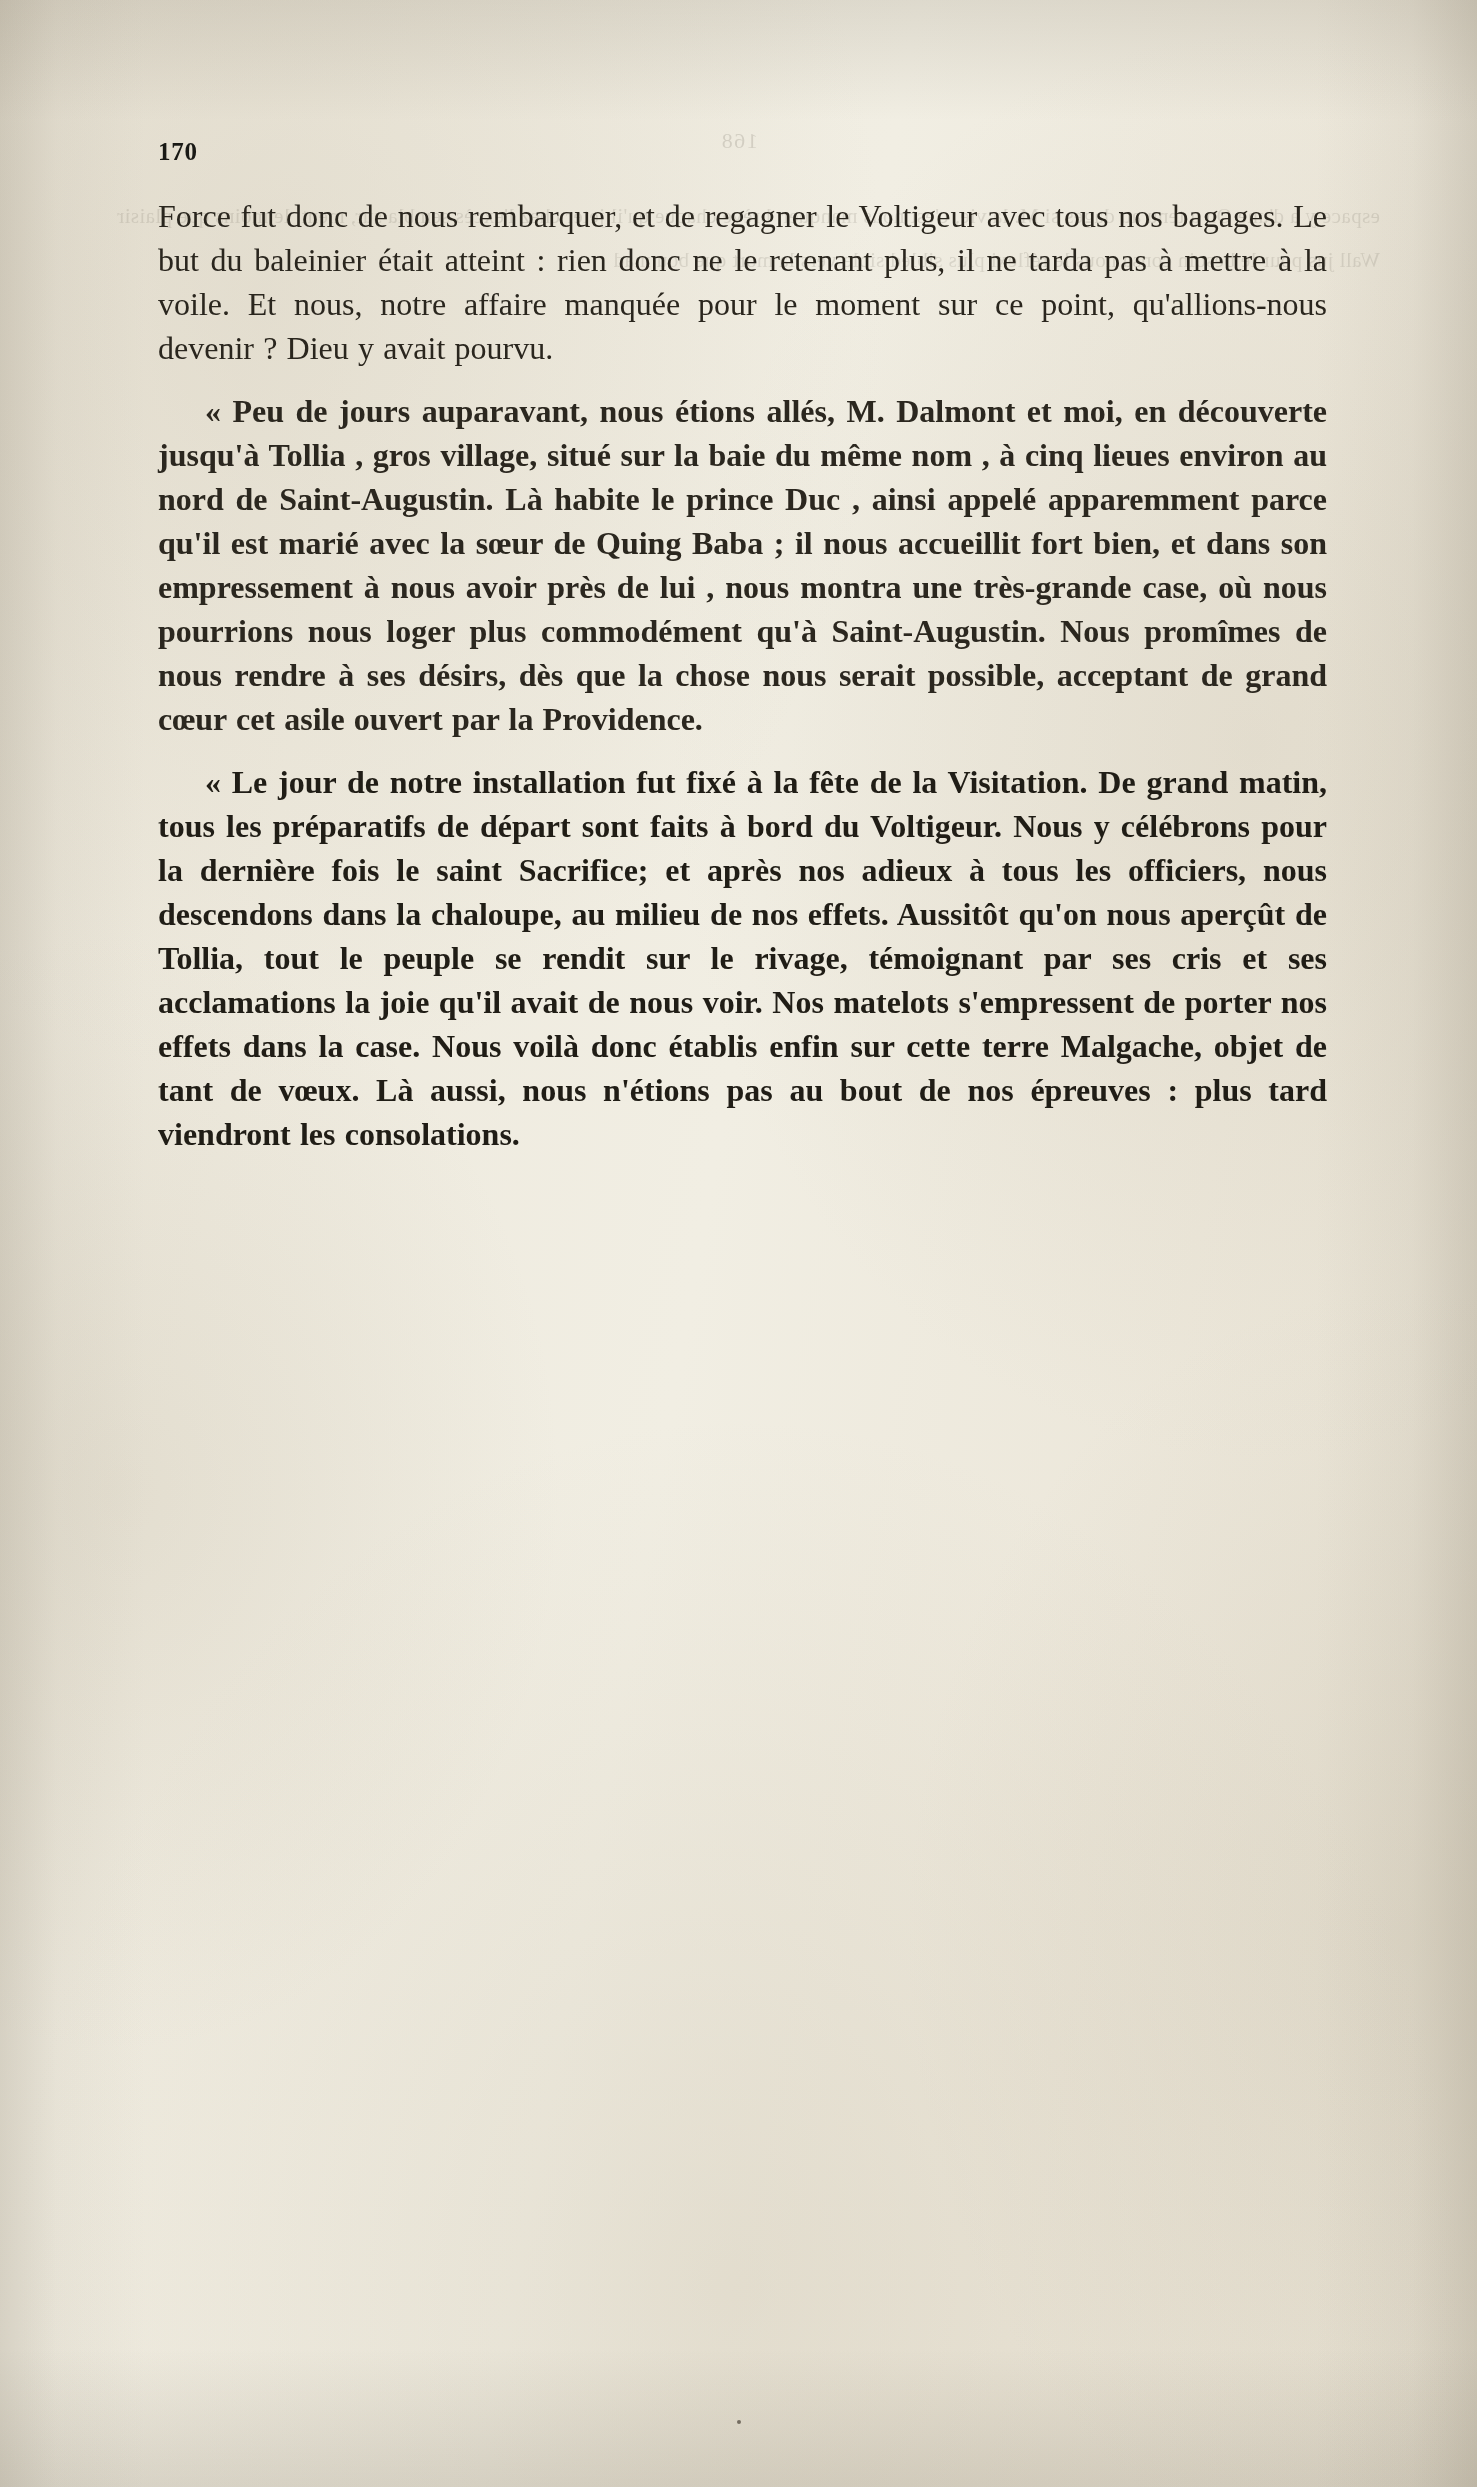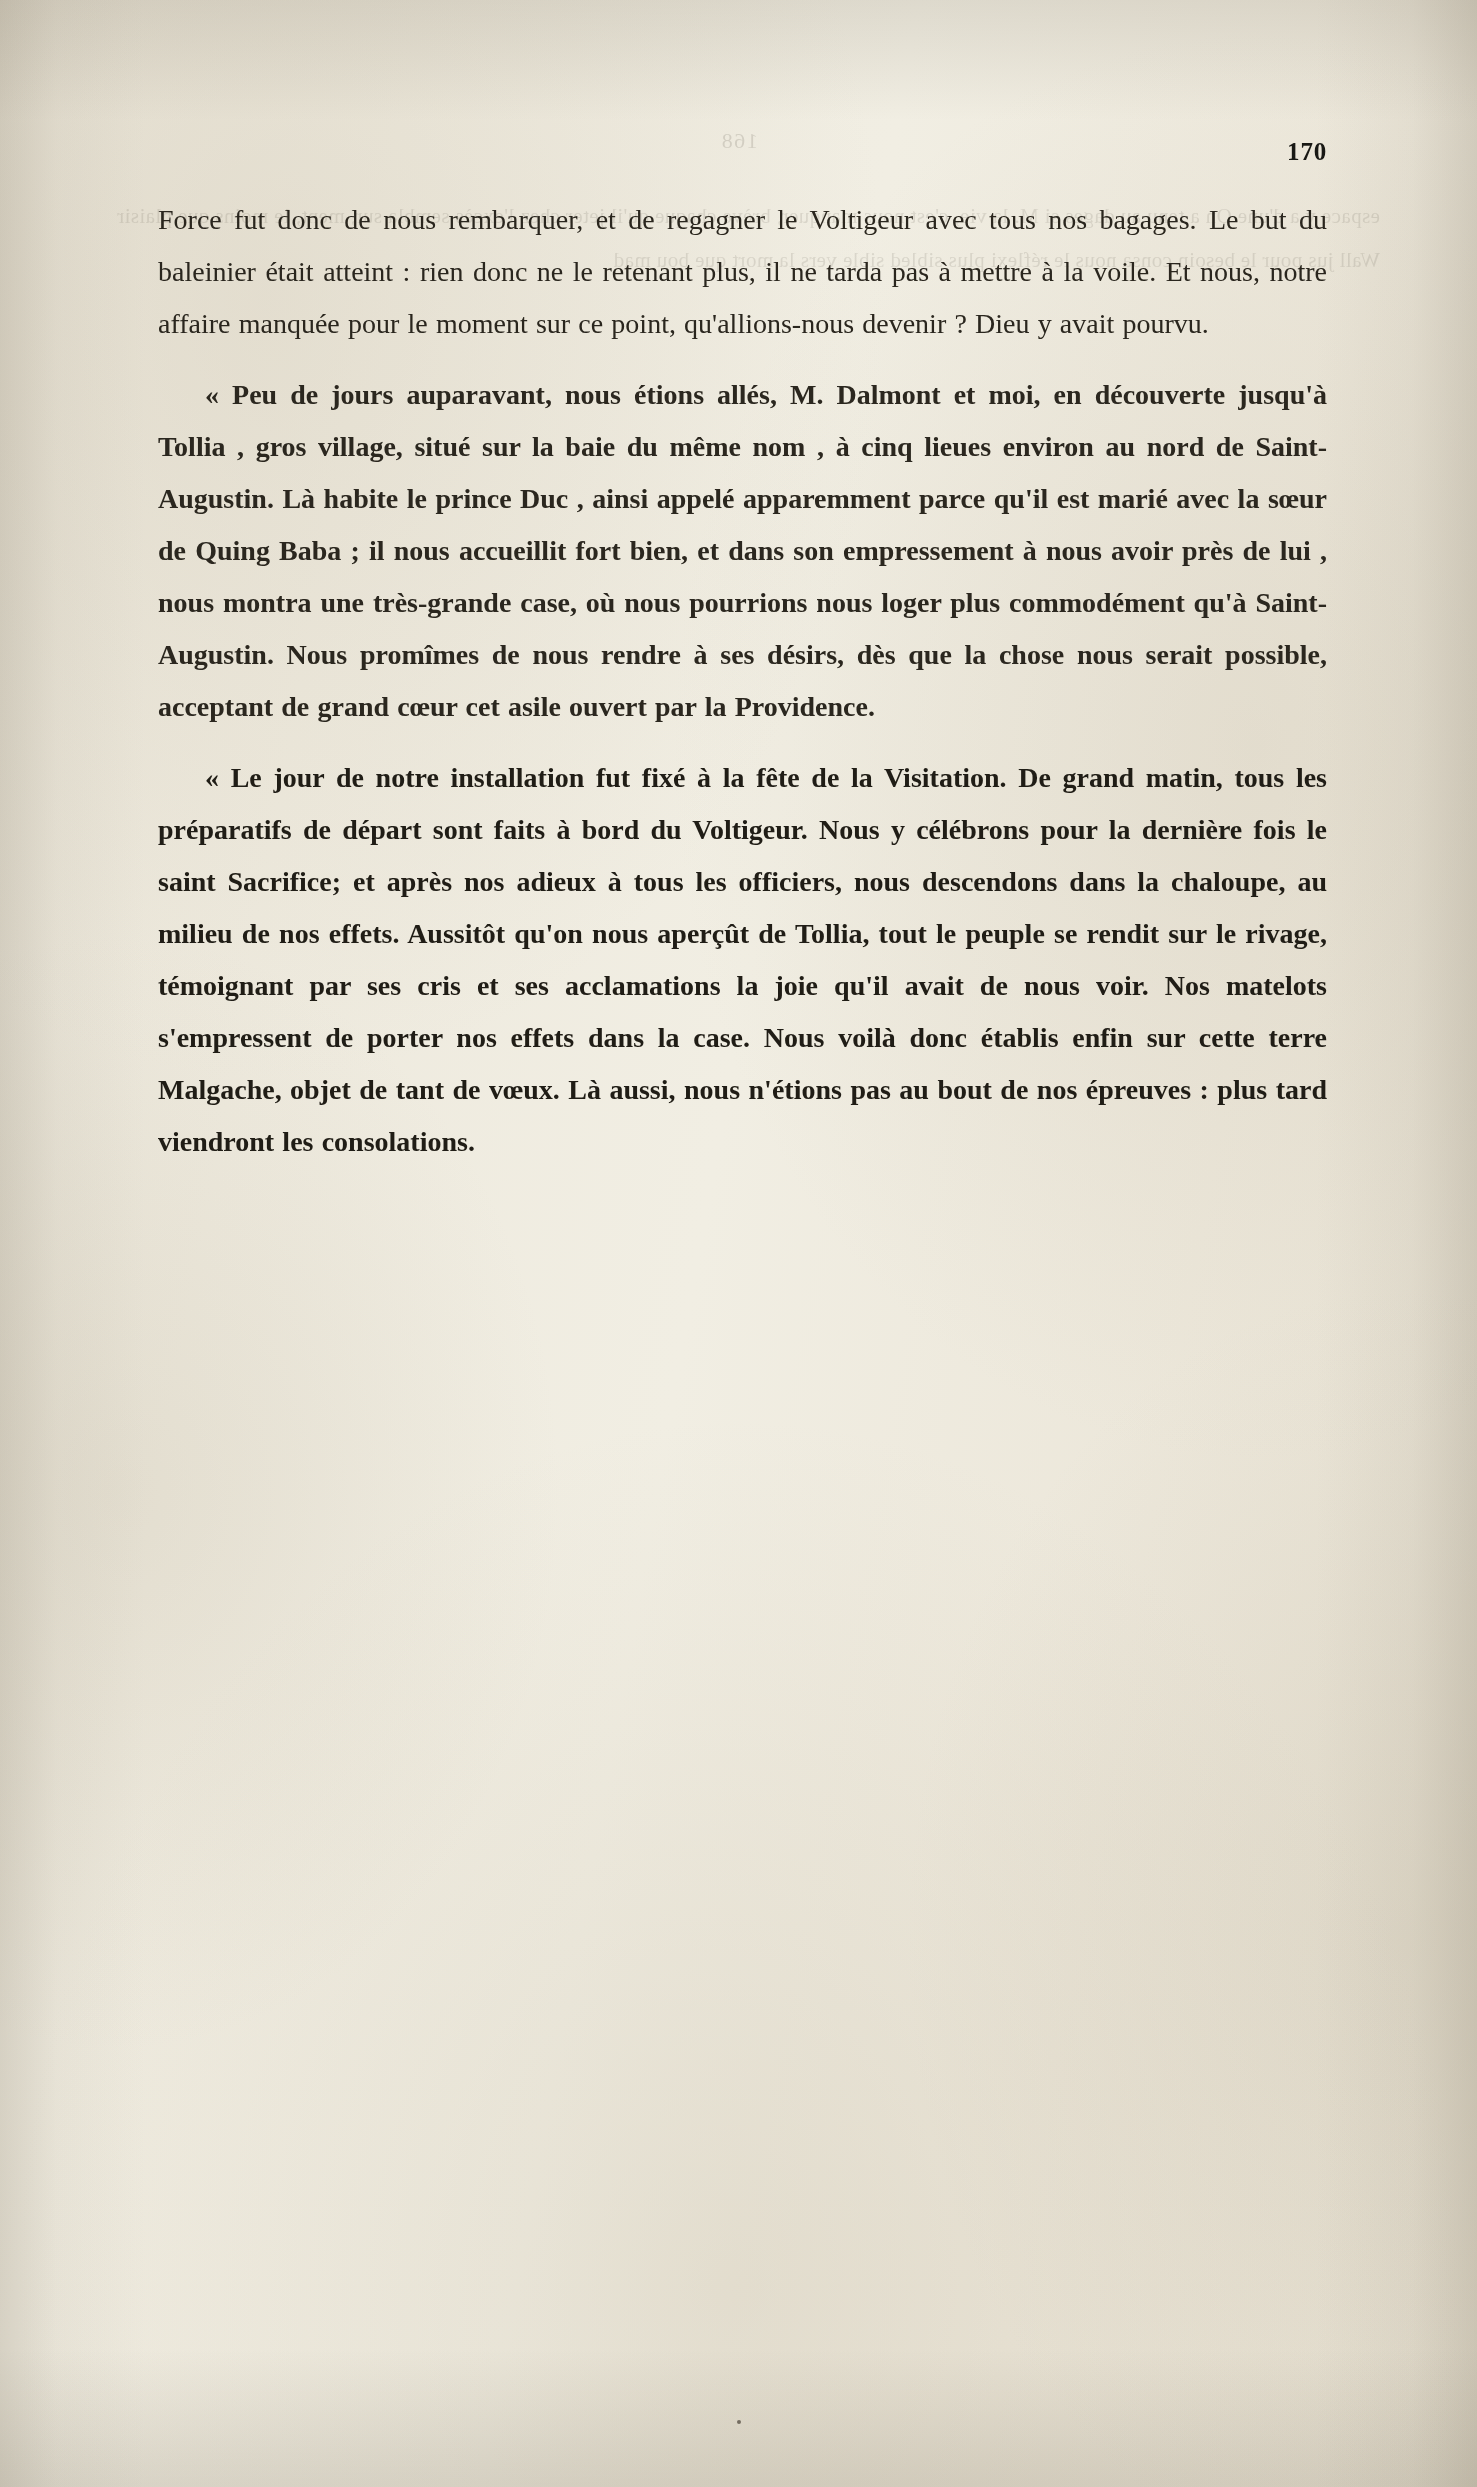--- a/index.html
+++ b/index.html
@@ -60,43 +60,43 @@
     position: absolute;
     left: 0;
     right: 0;
     top: 0;
     bottom: 0;
     padding: 138px 150px 97px 158px;
     box-sizing: border-box;
   }
 
   .folio {
-    text-align: right;
+    text-align: left;
     font-size: 25px;
     font-weight: bold;
     letter-spacing: 0.8px;
     margin-bottom: 27.5px;
     color: #191915;
     font-family: "Liberation Serif", serif;
   }
   .folio-ghost {
     position: absolute;
     top: 128px;
     left: 50%;
     transform: translateX(-50%) scaleX(-1);
     font-size: 22px;
     opacity: 0.16;
     color: #4a4438;
     letter-spacing: 1.6px;
   }
 
   p.para {
     margin: 0 0 0 0;
-    font-size: 28px;
-    line-height: 52px;
+    font-size: 32px;
+    line-height: 44px;
     text-align: justify;
     text-align-last: left;
     color: #232019;
     word-spacing: 1.2px;
   }
   p.para + p.para {
     margin-top: 19.4px;
     font-weight: bold;
   }
   p.indent {

